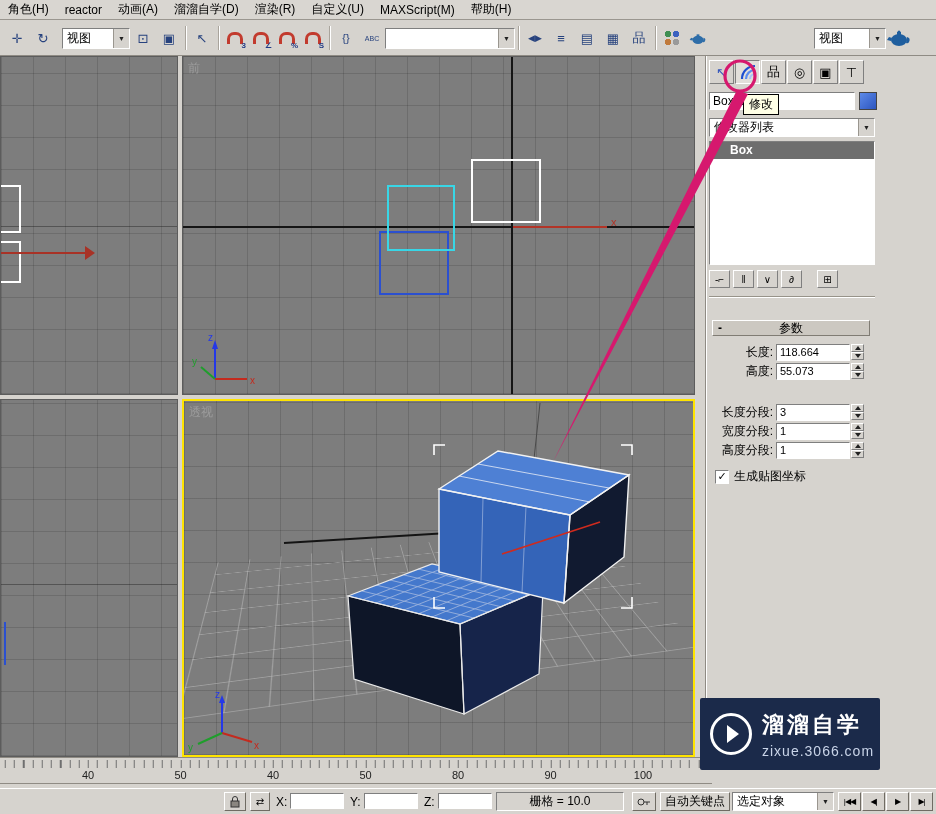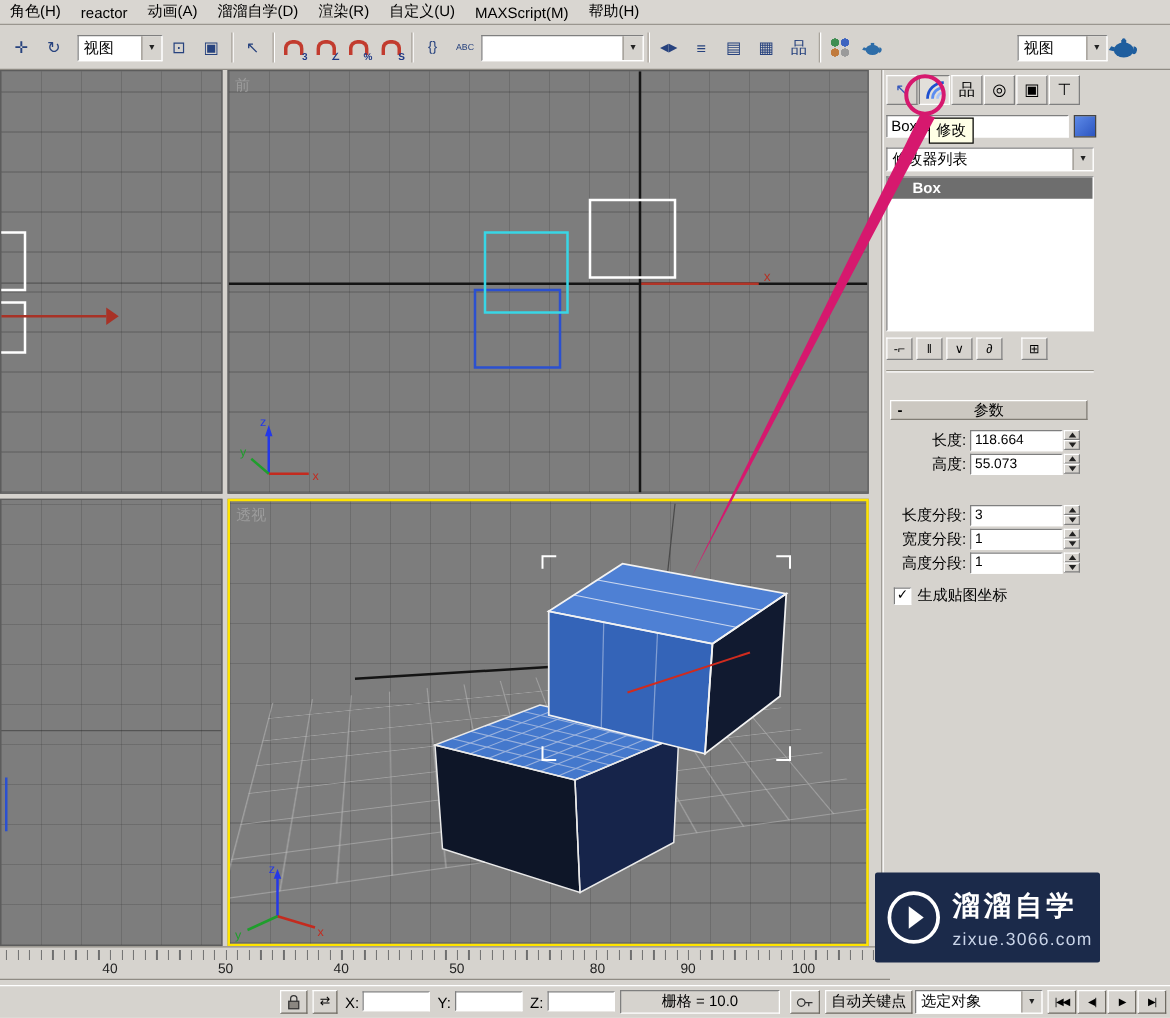--- a/index.html
+++ b/index.html
@@ -470,21 +470,21 @@
       <span>生成贴图坐标</span>
     </div>
   </div>
 
   <div class="ruler">
     <div class="ruler-ticks"></div>
     <span class="ruler-label" style="left:88px">40</span>
     <span class="ruler-label" style="left:180.5px">50</span>
     <span class="ruler-label" style="left:273px">40</span>
     <span class="ruler-label" style="left:365.5px">50</span>
-    <span class="ruler-label" style="left:478px">80</span>
+    <span class="ruler-label" style="left:458px">80</span>
     <span class="ruler-label" style="left:550.5px">90</span>
     <span class="ruler-label" style="left:643px">100</span>
   </div>
 
   <div class="statusbar">
     <div class="sb-btn" style="left:224px;width:22px">
       <svg width="12" height="13">
           <rect x="2" y="6" width="8" height="6" fill="#8a8680" stroke="#333"></rect>
           <path d="M3.5 6 V4 a2.5 2.5 0 0 1 5 0 V6" fill="none" stroke="#333"></path>
         </svg>

